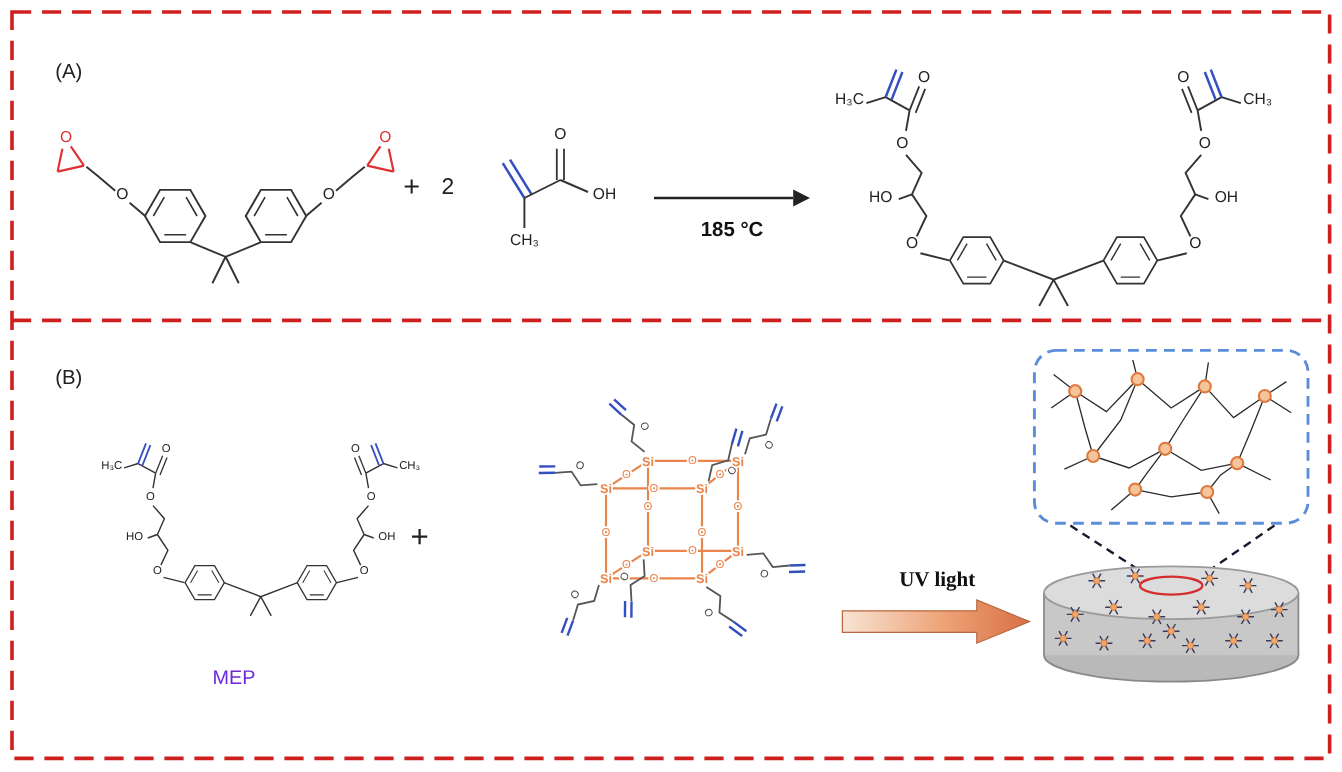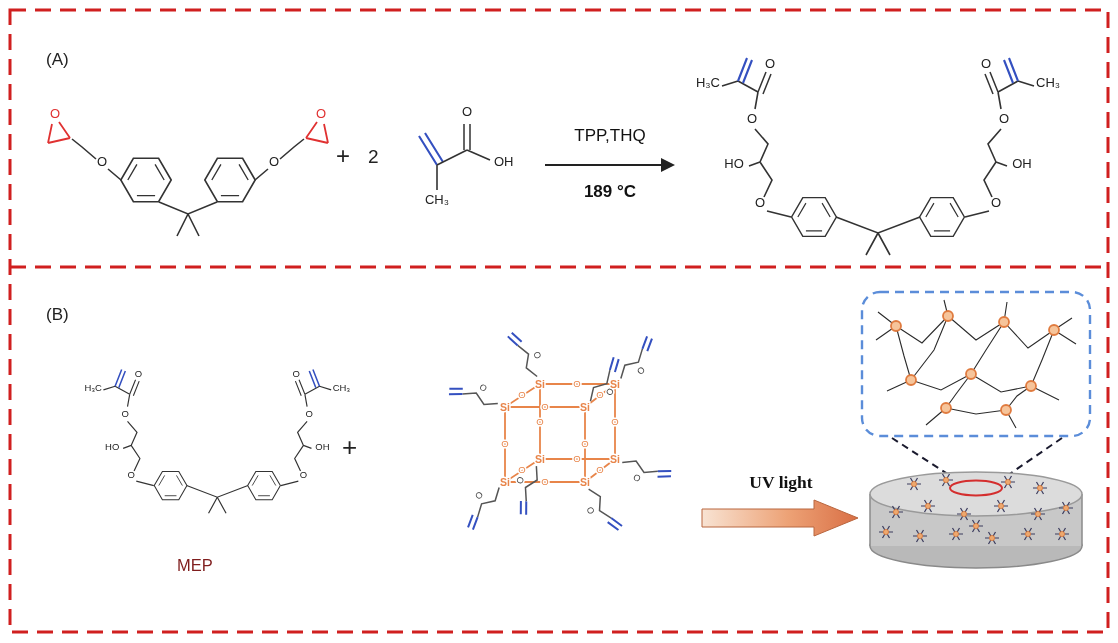--- a/index.html
+++ b/index.html
@@ -3,21 +3,21 @@
 <meta charset="utf-8">
 <style>
   html,body{margin:0;padding:0;background:#fff;}
   .canvas{position:relative;width:1118px;height:643px;background:#fff;overflow:hidden;
           font-family:"Liberation Sans",sans-serif;}
   .abs{position:absolute;}
   .label{font-size:17px;color:#222;}
   .plus{font-size:24px;color:#222;font-weight:500;}
   .coeff{font-size:19px;color:#222;}
   .cond{font-size:17px;color:#111;text-align:center;width:150px;}
-  .caption{font-size:16.5px;color:#7f1d1d;text-align:center;}
+  .caption{font-size:16.5px;color:#6d28d9;text-align:center;}
   .serif{font-family:"Liberation Serif",serif;font-weight:bold;font-size:17.5px;color:#111;text-align:center;}
   svg{overflow:visible;}
   svg text{font-size:13px;fill:#222;font-family:"Liberation Sans",sans-serif;}
   text.red{fill:#e03131;}
   text.si{font-size:10.5px;fill:#e8854a;font-weight:bold;}
   text.oc{font-size:9.5px;fill:#e8854a;}
   text.armo{font-size:9px;fill:#444;}
   .halo{paint-order:stroke;stroke:#fff;stroke-width:3px;stroke-linejoin:round;}
 </style>
 </head>
@@ -92,26 +92,25 @@
 
   <svg class="abs" style="left:392px;top:100px" width="140" height="115" viewBox="0 0 140 115">
     <path d="M45 65 L27 36 M51 62 L33 33" stroke="#3450c0" stroke-width="2.1" fill="none"></path>
     <path d="M45 65 L45 90 M45 65 L75 50 M75 50 L98 60" stroke="#333" stroke-width="1.6" fill="none"></path>
     <path d="M72 50 L72 24 M78 50 L78 24" stroke="#333" stroke-width="1.5" fill="none"></path>
     <text x="45" y="104" text-anchor="middle">CH₃</text>
     <text x="75" y="16" text-anchor="middle">O</text>
     <text x="102" y="66" text-anchor="start">OH</text>
   </svg>
 
-  <div class="abs cond" style="left:535px;top:126px">TPP,THQ</div>
   <svg class="abs" style="left:545px;top:152px" width="132" height="26" viewBox="0 0 132 26">
     <line x1="0" y1="13" x2="116" y2="13" stroke="#222" stroke-width="2"></line>
     <polygon points="116,6 130,13 116,20" fill="#222"></polygon>
   </svg>
-  <div class="abs cond" style="left:535px;top:182px;font-weight:600">189 °C</div>
+  <div class="abs cond" style="left:535px;top:182px;font-weight:600">185 °C</div>
 
   <svg class="abs" style="left:668px;top:45px" width="420" height="215" viewBox="0 0 420 215">
     <use href="#mep-molecule"></use>
   </svg>
 
   <div class="abs label" style="left:46px;top:305px">(B)</div>
 
   <svg class="abs" style="left:64px;top:360px" width="310" height="158" viewBox="0 0 310 158">
     <use href="#mep-molecule" transform="scale(0.73)"></use>
   </svg>

